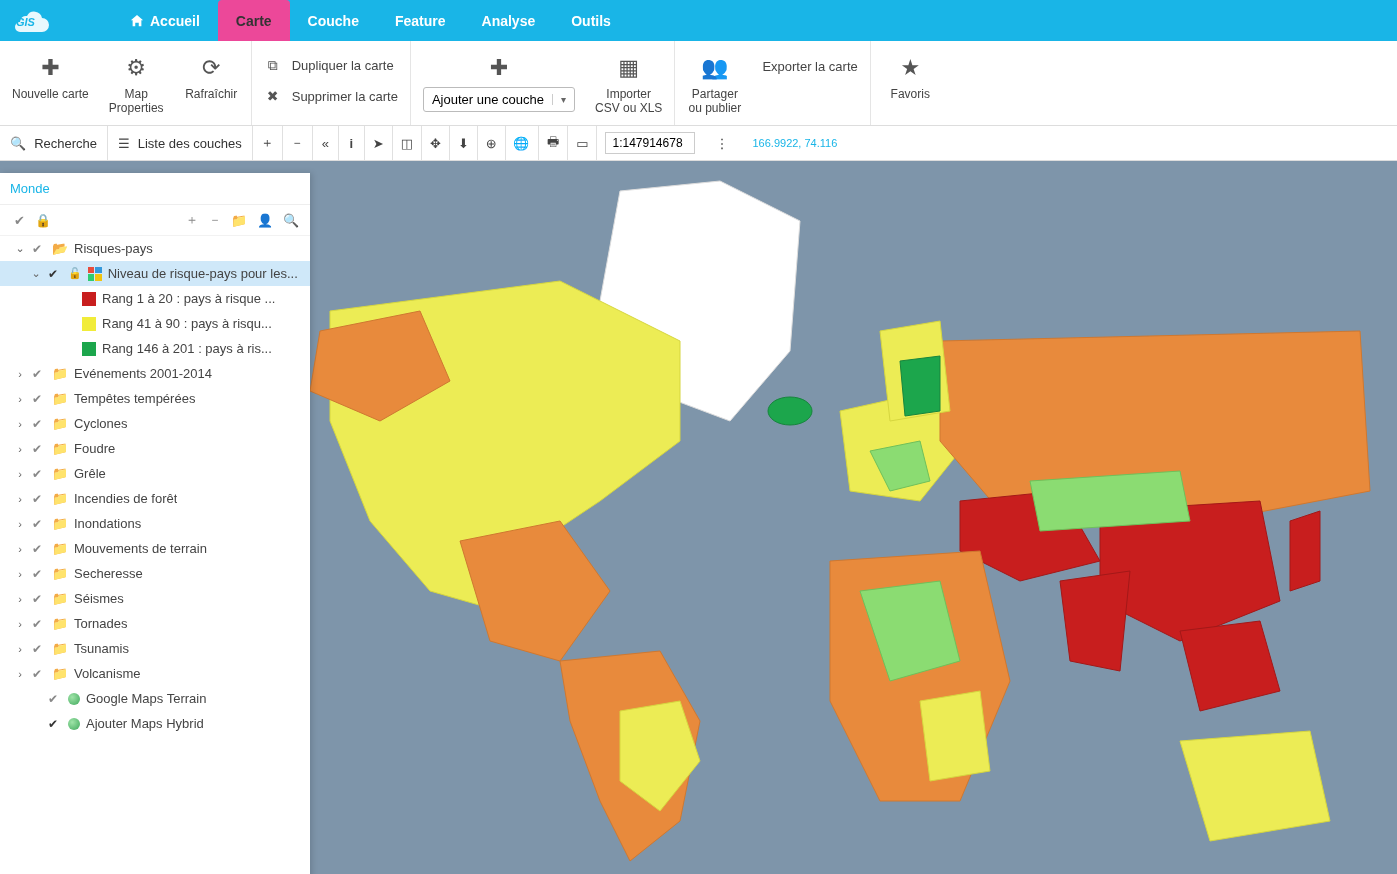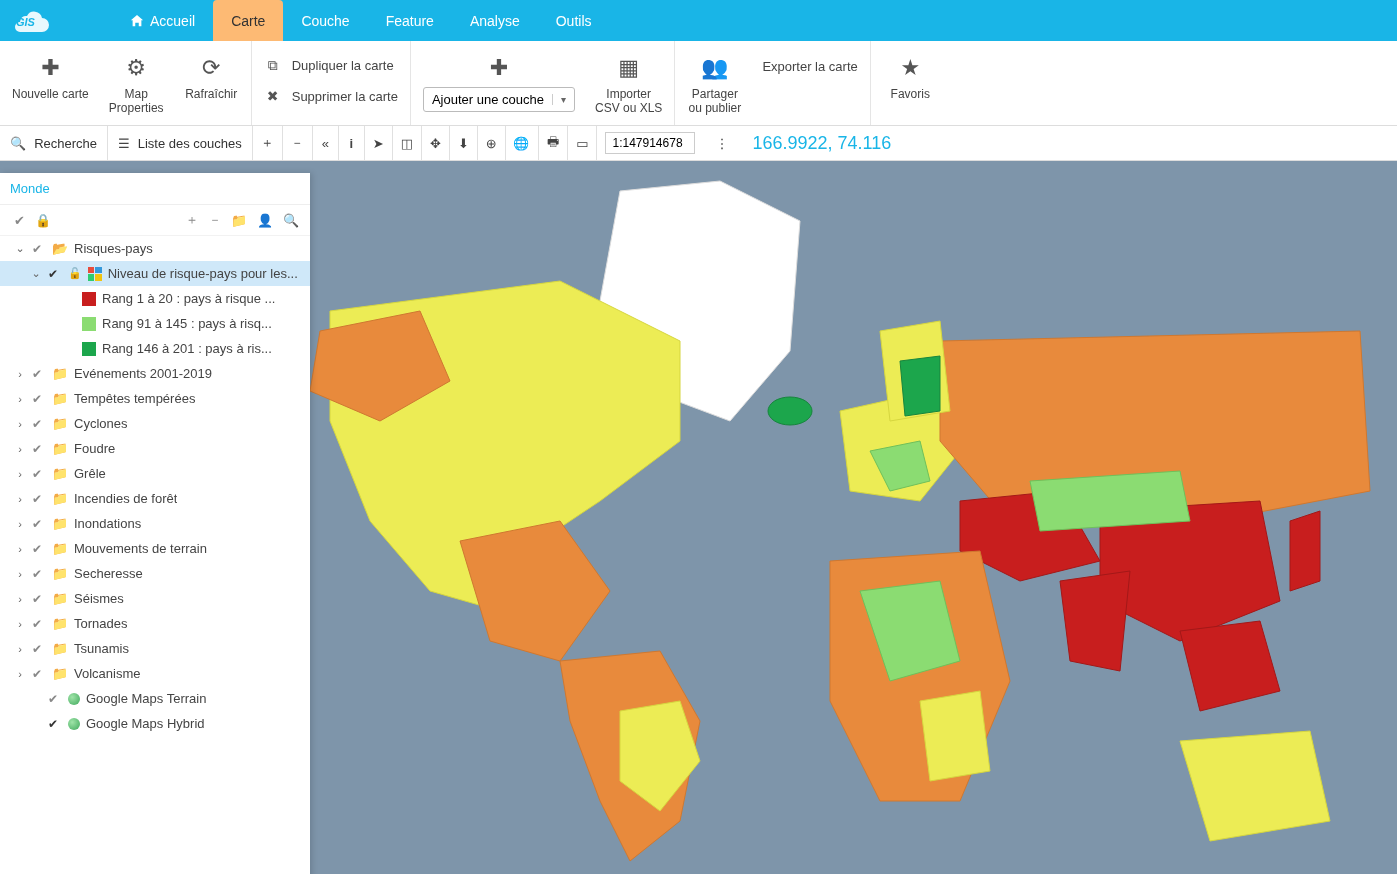--- a/index.html
+++ b/index.html
@@ -2,23 +2,23 @@
 <html><head>
 <meta charset="utf-8">
 <style>
 * { margin: 0; padding: 0; box-sizing: border-box; font-family: Arial, Helvetica, sans-serif; }
 body { width: 1397px; height: 874px; overflow: hidden; background: #fff; }
 
 
 .topnav { height: 41px; background: #19b5e7; display: flex; align-items: center; padding: 0 12px; color: #fff; font-size: 14px; }
 .logo { font-weight: bold; font-style: italic; font-size: 20px; display: flex; align-items: flex-start; gap: 4px; margin-right: 60px; }
 .logo-cloud { width: 40px; height: 24px; }
-.nav-tabs { display: flex; height: 100%; align-items: center; }
+.nav-tabs { display: flex; height: 100%; align-items: center; font-weight: bold; }
 .nav-tab { padding: 10px 18px; cursor: pointer; display: flex; align-items: center; gap: 6px; color: #fff; height: 100%; }
-.nav-tab.active { background: #fdba74; color: #333; border-radius: 4px 4px 0 0; }
+.nav-tab.active { background: #ec4899; color: #333; border-radius: 4px 4px 0 0; }
 .nav-tab .home-icon { width: 14px; height: 14px; }
 
 
 .ribbon { height: 85px; background: #fff; border-bottom: 1px solid #ddd; display: flex; }
 .ribbon-group { border-right: 1px solid #e5e5e5; padding: 8px 12px; display: flex; gap: 20px; align-items: flex-start; }
 .ribbon-btn-big { display: flex; flex-direction: column; align-items: center; justify-content: center; text-align: center; font-size: 12px; color: #444; cursor: pointer; min-width: 55px; padding-top: 6px; }
 .ribbon-btn-big .ic { font-size: 22px; margin-bottom: 6px; color: #555; }
 .ribbon-btn-small { display: flex; align-items: center; gap: 10px; font-size: 13px; color: #444; cursor: pointer; padding: 4px 0; }
 .ribbon-btn-small .ic { font-size: 14px; width: 18px; text-align: center; color: #555; }
 .ribbon-stack { display: flex; flex-direction: column; gap: 6px; padding-top: 4px; }
@@ -27,21 +27,21 @@
 .add-layer-dropdown { border: 1px solid #bbb; border-radius: 3px; padding: 4px 8px; font-size: 13px; display: flex; align-items: center; gap: 8px; cursor: pointer; background: #fff; }
 .add-layer-dropdown .caret { font-size: 10px; color: #666; border-left: 1px solid #ccc; padding-left: 8px; }
 
 
 .toolbar { height: 35px; border-bottom: 1px solid #ddd; display: flex; align-items: stretch; background: #fff; font-size: 13px; color: #333; }
 .toolbar-btn { border-right: 1px solid #e0e0e0; padding: 0 10px; display: flex; align-items: center; gap: 8px; cursor: pointer; }
 .toolbar-btn.icon-only { padding: 0 8px; justify-content: center; min-width: 26px; }
 .toolbar-btn .ic { font-size: 13px; color: #444; }
 .scale-box { display: flex; align-items: center; padding: 0 8px; gap: 20px; }
 .scale-input { border: 1px solid #ccc; padding: 2px 6px; font-size: 12px; width: 90px; height: 22px; }
-.coords { color: #19b5e7; font-size: 18px; padding: 0 16px; display: flex; align-items: center; }
+.coords { color: #19b5e7; font-size: 11px; padding: 0 16px; display: flex; align-items: center; }
 
 
 .main { position: relative; height: calc(874px - 41px - 85px - 35px); }
 
 
 .map-canvas { position: absolute; inset: 0; background: linear-gradient(180deg, #a8b8c8 0%, #8fa4b8 45%, #7d95ab 60%, #6d879e 100%); overflow: hidden; }
 .map-canvas svg { position: absolute; inset: 0; width: 100%; height: 100%; }
 
 
 .layer-panel { position: absolute; top: 12px; left: 0; width: 310px; background: #fff; box-shadow: 2px 0 6px rgba(0,0,0,.15); font-size: 13px; height: 100%; overflow-y: auto; z-index: 10; }
@@ -297,35 +297,35 @@
           </span>
         <span class="tree-label">Niveau de risque-pays pour les...</span>
       </div>
 
       <div id="legend-slot">
           <div class="tree-row indent-3">
             <span class="swatch" style="background:#c81e1e"></span>
             <span class="tree-label">Rang 1 à 20 : pays à risque ...</span>
           </div>
           <div class="tree-row indent-3">
-            <span class="swatch" style="background:#8bdc72"></span>
-            <span class="tree-label">Rang 91 à 145 : pays à risq...</span>
+            <span class="swatch" style="background:#f1ec3a"></span>
+            <span class="tree-label">Rang 41 à 90 : pays à risqu...</span>
           </div>
           <div class="tree-row indent-3">
             <span class="swatch" style="background:#1ca64c"></span>
             <span class="tree-label">Rang 146 à 201 : pays à ris...</span>
           </div>
         </div>
 
       <div id="folders-slot">
           <div class="tree-row">
             <span class="arrow">›</span>
             <span class="check">✔</span>
             <span class="folder-ic">📁</span>
-            <span class="tree-label">Evénements 2001-2019</span>
+            <span class="tree-label">Evénements 2001-2014</span>
           </div>
           <div class="tree-row">
             <span class="arrow">›</span>
             <span class="check">✔</span>
             <span class="folder-ic">📁</span>
             <span class="tree-label">Tempêtes tempérées</span>
           </div>
           <div class="tree-row">
             <span class="arrow">›</span>
             <span class="check">✔</span>
@@ -398,18 +398,18 @@
           <div class="tree-row indent-1">
             <span class="arrow empty">·</span>
             <span class="check ">✔</span>
             <span class="globe-ic"></span>
             <span class="tree-label">Google Maps Terrain</span>
           </div>
           <div class="tree-row indent-1">
             <span class="arrow empty">·</span>
             <span class="check on">✔</span>
             <span class="globe-ic"></span>
-            <span class="tree-label">Google Maps Hybrid</span>
+            <span class="tree-label">Ajouter Maps Hybrid</span>
           </div>
         </div>
     </div>
   </div>
 </div>
 
 </body></html>

